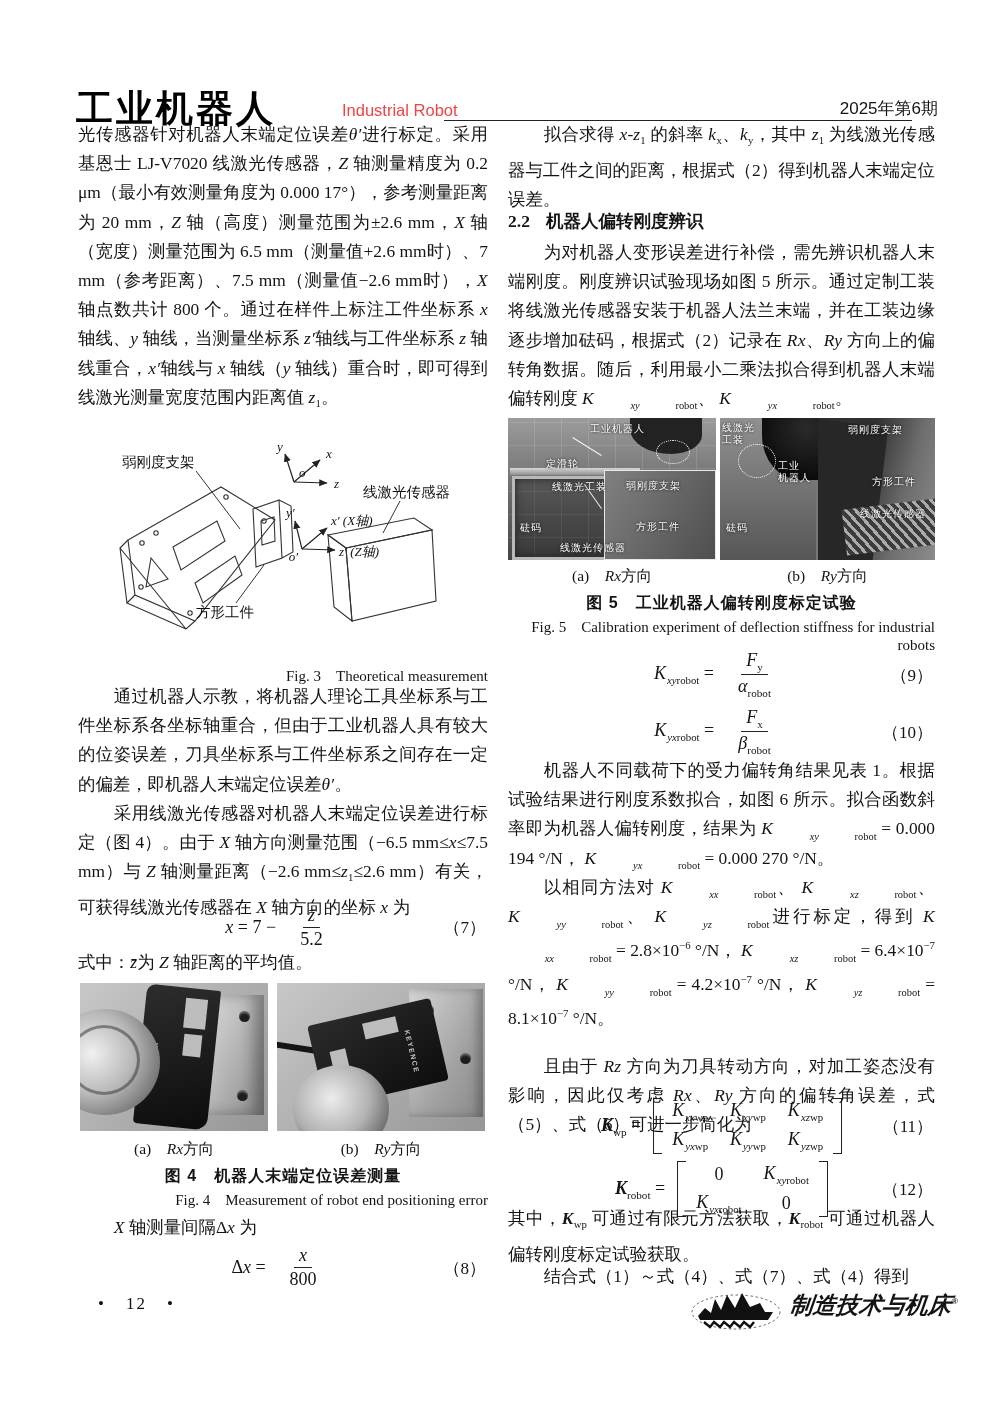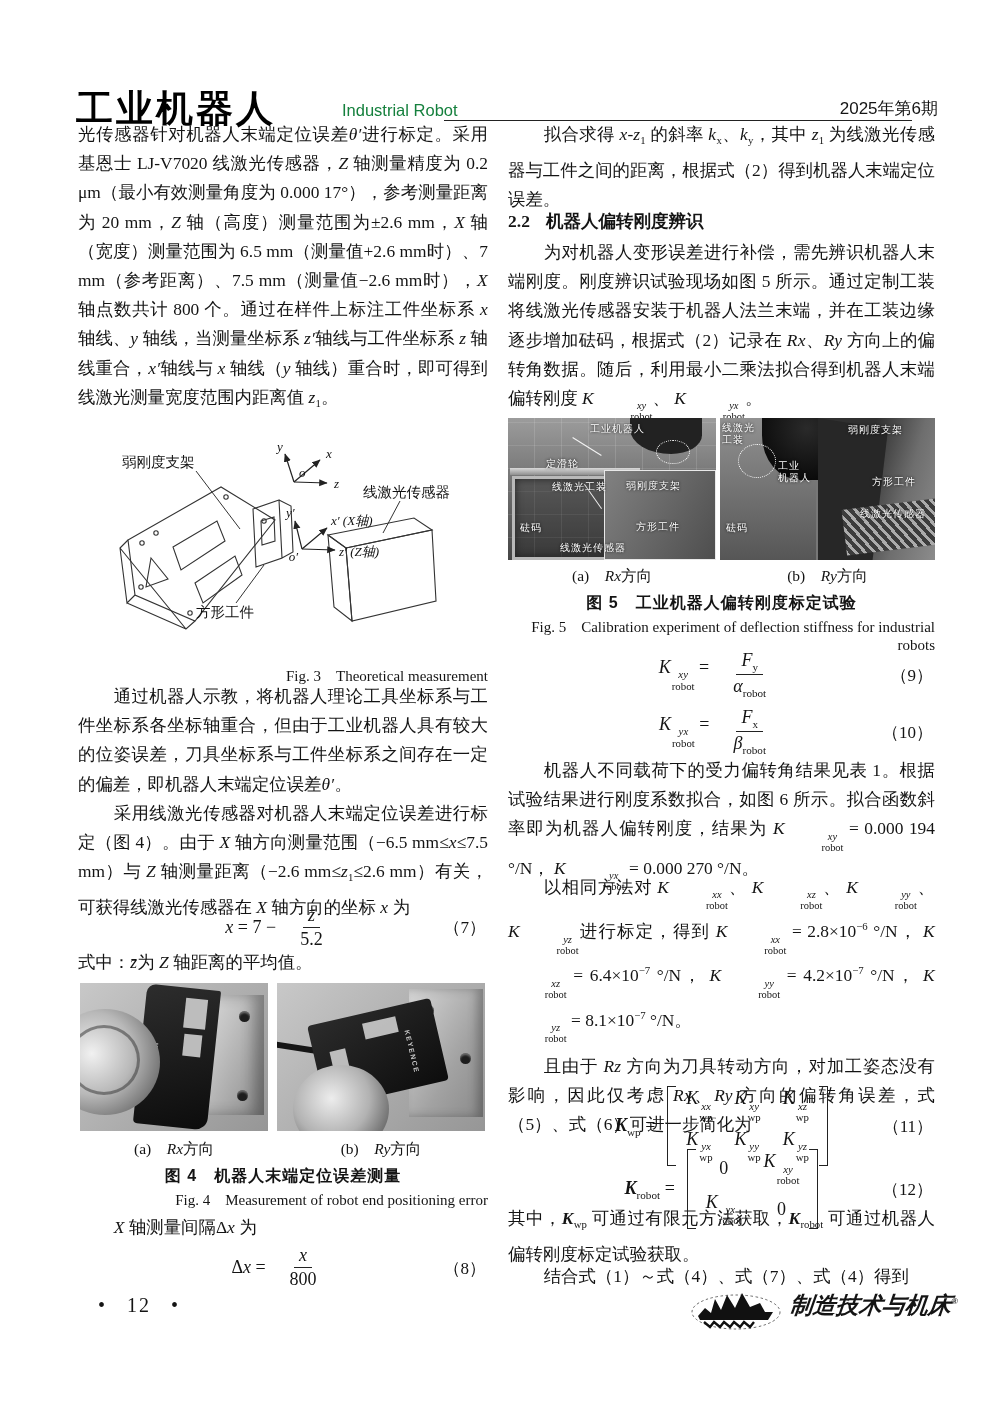--- a/index.html
+++ b/index.html
@@ -2,32 +2,32 @@
 <html><head>
 <meta charset="utf-8">
 <style>
   html,body{margin:0;padding:0;background:#e8e8e8;}
   #page{position:relative;width:992px;height:1403px;background:#fff;margin:0 auto;
         font-family:"Liberation Serif","DejaVu Serif",serif;color:#141414;overflow:hidden;}
   
   #hdr-logo{position:absolute;left:76px;top:84px;font-family:"DejaVu Sans","Liberation Sans",sans-serif;
             font-weight:900;font-size:37px;letter-spacing:3px;color:#000;}
   #hdr-logo-en{position:absolute;left:342px;top:101px;font-family:"Liberation Sans","DejaVu Sans",sans-serif;
-            font-size:16.5px;color:#15803d;}
+            font-size:16.5px;color:#ef4444;}
   #hdr-rule{position:absolute;left:444px;top:120px;width:468px;height:0;border-bottom:1.4px solid #222;}
   #hdr-issue{position:absolute;right:54px;top:97px;font-size:17px;font-family:"Liberation Sans",sans-serif;}
   
   .col{position:absolute;top:0;height:1320px;}
   #colL{left:78px;width:410px;}
   #colR{left:508px;width:427px;}
   .para{position:absolute;left:0;width:100%;font-size:17.4px;line-height:29.2px;text-align:justify;}
   .ind{text-indent:2.05em;}
   .para i{letter-spacing:.3px;}
   sub,sup{font-size:.62em;}
-  .ss{display:inline-flex;flex-direction:column;align-items:center;vertical-align:-.52em;
+  .ss{display:inline-flex;flex-direction:row;align-items:center;vertical-align:-.52em;
       font-size:.6em;line-height:1.05;margin-left:1px;}
   .ss .u{font-style:italic;}
   .ss .d{font-style:normal;letter-spacing:0;}
   
   .capcn{font-family:"Liberation Sans","DejaVu Sans",sans-serif;font-weight:700;font-size:16px;
          text-align:center;letter-spacing:1px;}
   .capen{font-size:15px;text-align:right;}
   .subcap{font-size:15.5px;text-align:center;position:absolute;}
   .h22{position:absolute;font-family:"Liberation Sans","DejaVu Sans",sans-serif;font-weight:700;font-size:17.5px;}
   .h22 .hnum{margin-right:16px;font-family:"Liberation Serif",serif;}
@@ -102,21 +102,21 @@
            background:linear-gradient(#919191,#565656);}
   .f5b-arm{position:absolute;right:-10px;top:-12px;width:64px;height:74px;
            background:radial-gradient(circle at 70% 30%,#2a2a2a,#000);border-radius:0 0 0 60%;}
   .f5b-right{position:absolute;left:98px;top:0;width:117px;height:142px;
            background:linear-gradient(105deg,#303030 0 38%,#6e6e6e 70%,#8c8c8c);}
   .f5b-bracket{position:absolute;left:0;top:0;width:70px;height:142px;background:#272727;
            clip-path:polygon(0 0,100% 8%,78% 100%,0 100%);}
   .f5b-stripe{position:absolute;left:26px;top:86px;width:94px;height:46px;transform:rotate(-7deg);
            background:repeating-linear-gradient(55deg,#ababab 0 3px,#3c3c3c 3px 7px);}
   
-  #pagenum{position:absolute;left:10px;top:1294px;font-size:20px;letter-spacing:2px;}
+  #pagenum{position:absolute;left:10px;top:1294px;font-size:17px;letter-spacing:2px;}
   #pagenum span{margin:0 10px;}
   #publogo{position:absolute;left:688px;top:1282px;width:250px;height:62px;}
   #publogo-text{position:absolute;left:102px;top:8px;font-size:23px;font-weight:700;font-style:italic;
       font-family:"Liberation Serif",serif;transform:skewX(-6deg);white-space:nowrap;}
   #publogo-mark{font-size:9px;vertical-align:super;}
 </style>
 </head>
 <body>
 
 <div id="page">

